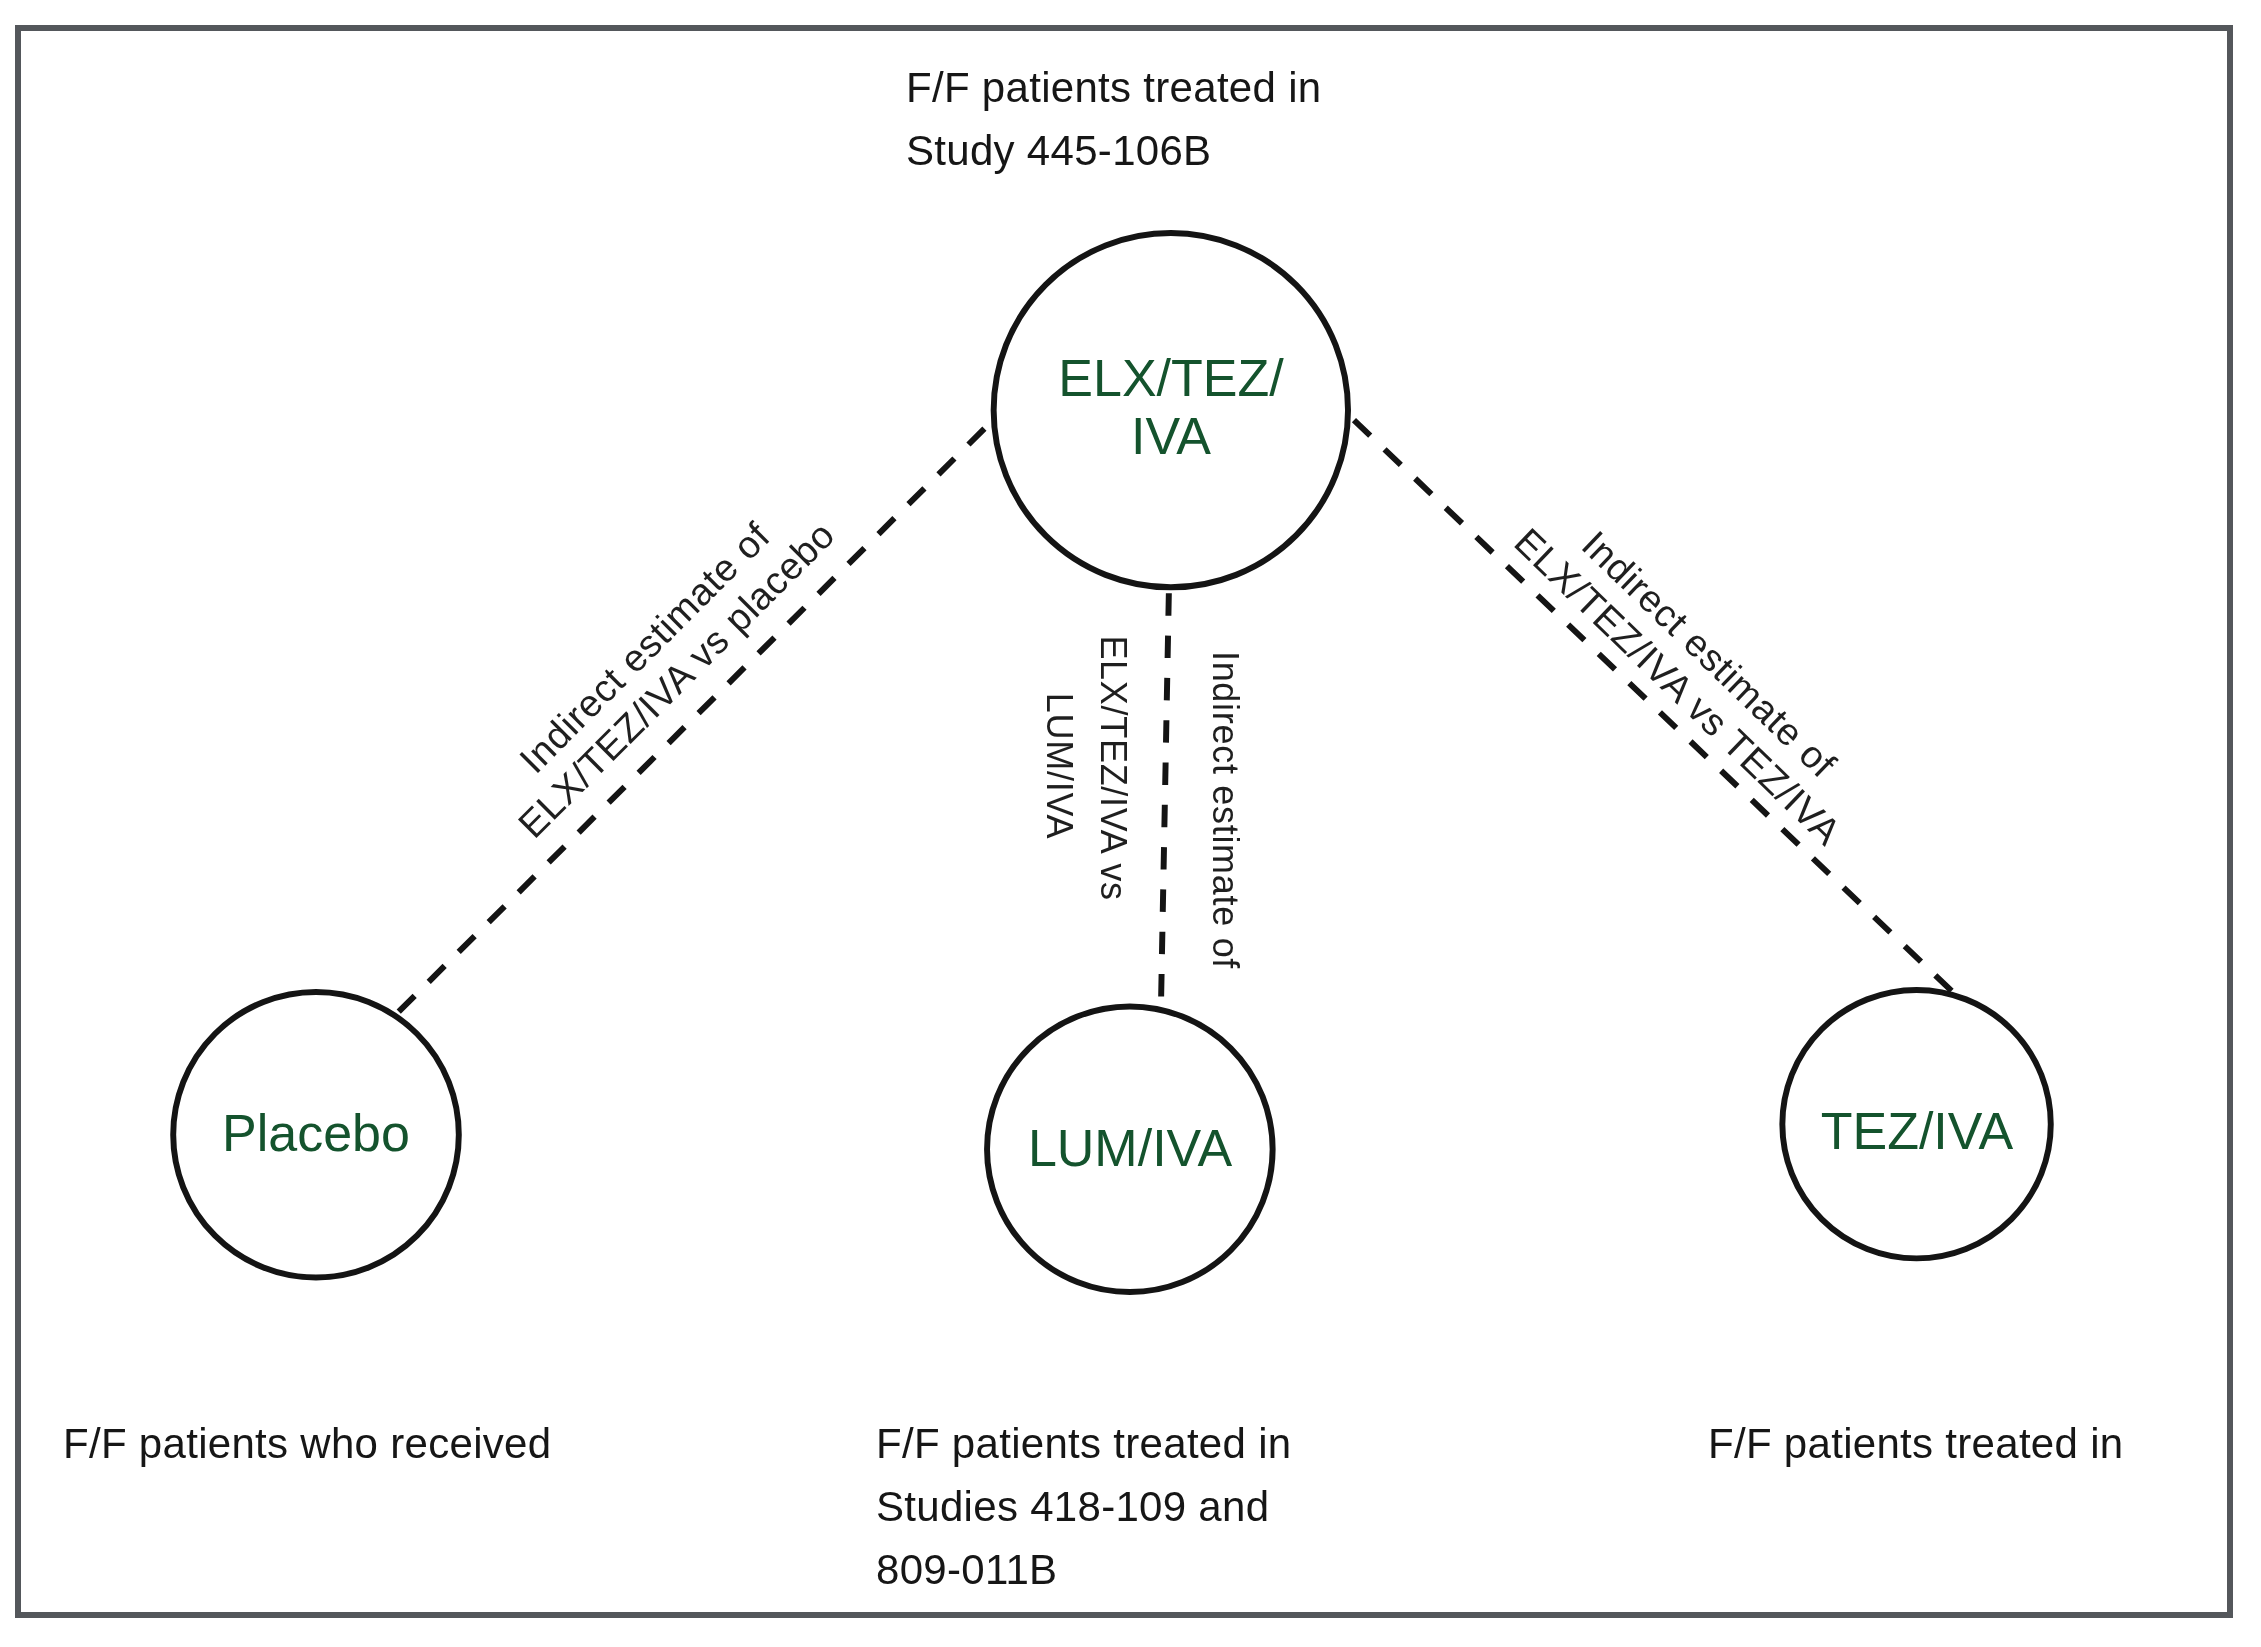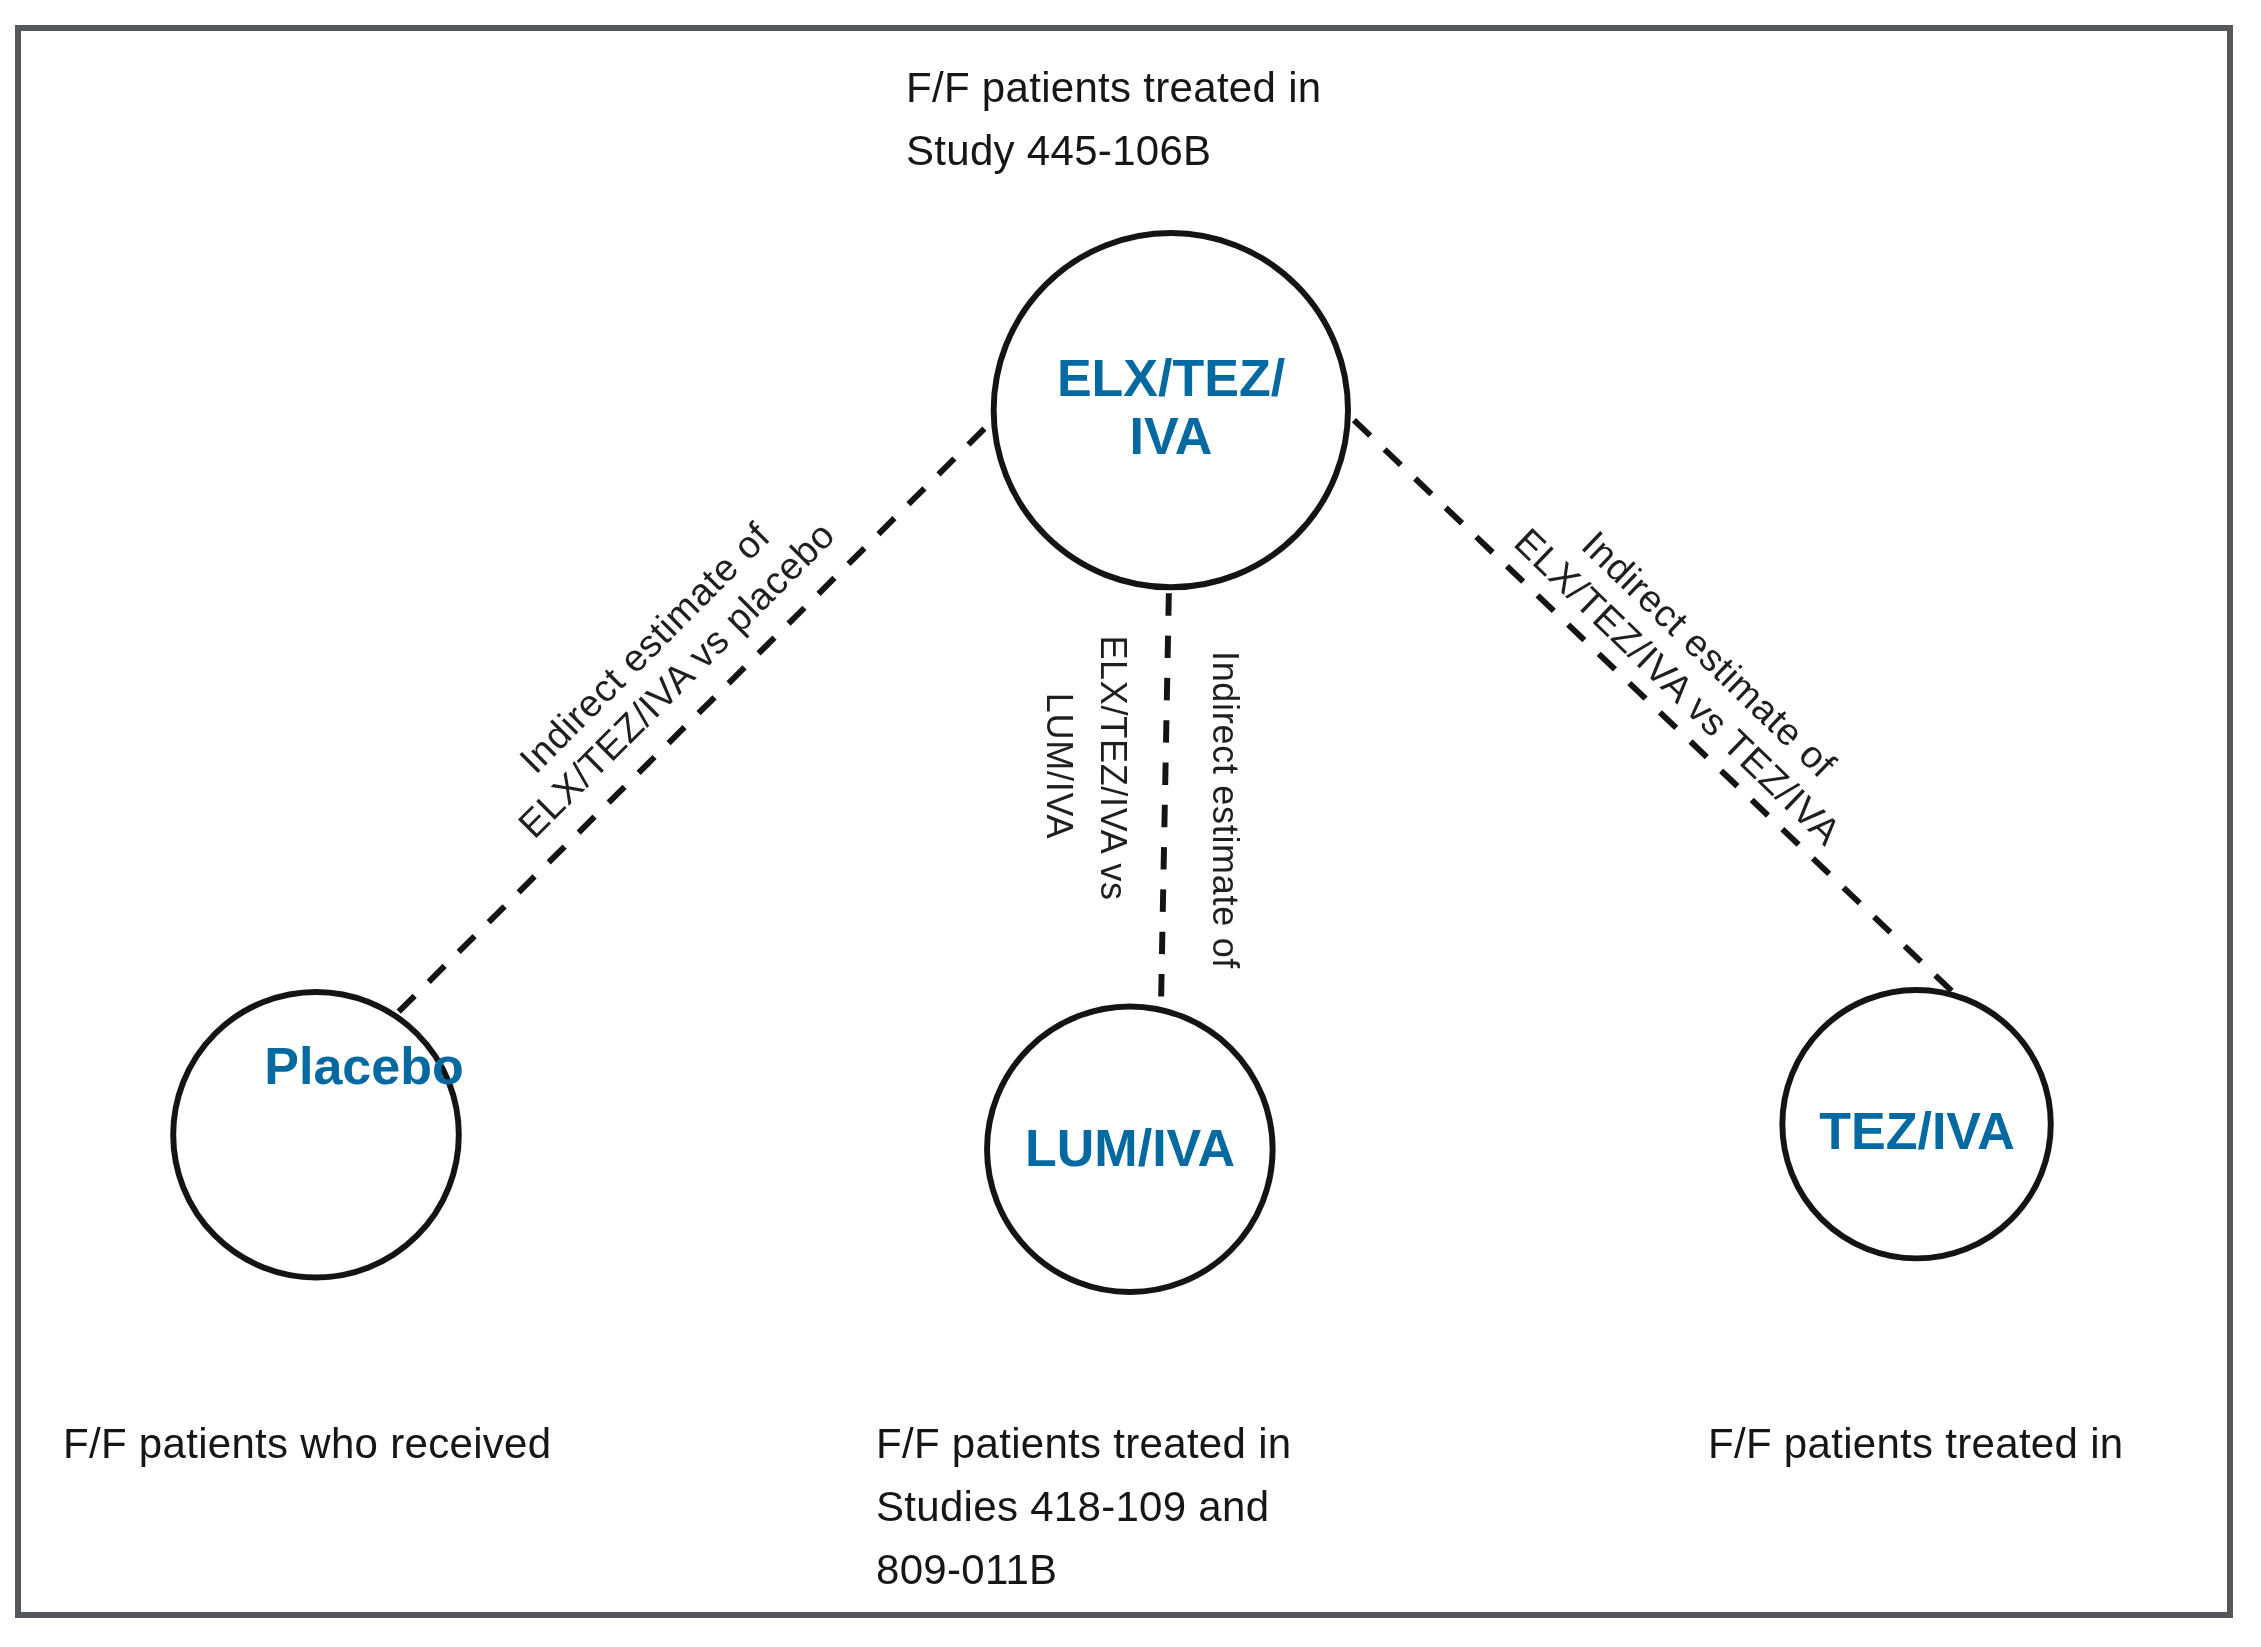--- a/index.html
+++ b/index.html
@@ -30,25 +30,25 @@
     color:#161616;
     text-align:left;
     white-space:nowrap;
   }
   .caption span{display:block;}
 
   .node-label{
     position:absolute;
     transform:translate(-50%,-50%);
     font-size:52px;
-    font-weight:700;
+    font-weight:400;
     line-height:58px;
     text-align:center;
     white-space:nowrap;
-    color:#0369a1;
+    color:#14532d;
   }
   .node-label span{display:block;}
 
   .rot-label{
     position:absolute;
     white-space:nowrap;
     text-align:center;
     font-size:38px;
     line-height:45px;
     letter-spacing:0.7px;
@@ -81,21 +81,21 @@
   <div class="caption" style="left:906px;top:56px;">
     <span>F/F patients treated in</span>
     <span>Study 445-106B</span>
   </div>
 
   <div class="node-label" style="left:1171px;top:407px;">
     <span>ELX/TEZ/</span>
     <span>IVA</span>
   </div>
 
-  <div class="node-label" style="left:316px;top:1066px;margin-left:48px;">Placebo</div>
+  <div class="node-label" style="left:316px;top:1133px;">Placebo</div>
 
   <div class="node-label" style="left:1130px;top:1148px;">LUM/IVA</div>
 
   <div class="node-label" style="left:1917px;top:1123px;margin-top:8px;">TEZ/IVA</div>
 
   <div class="rot-label rot-left" style="left:661px;top:664px;">
     <span>Indirect estimate of</span>
     <span>ELX/TEZ/IVA vs placebo</span>
   </div>
 

